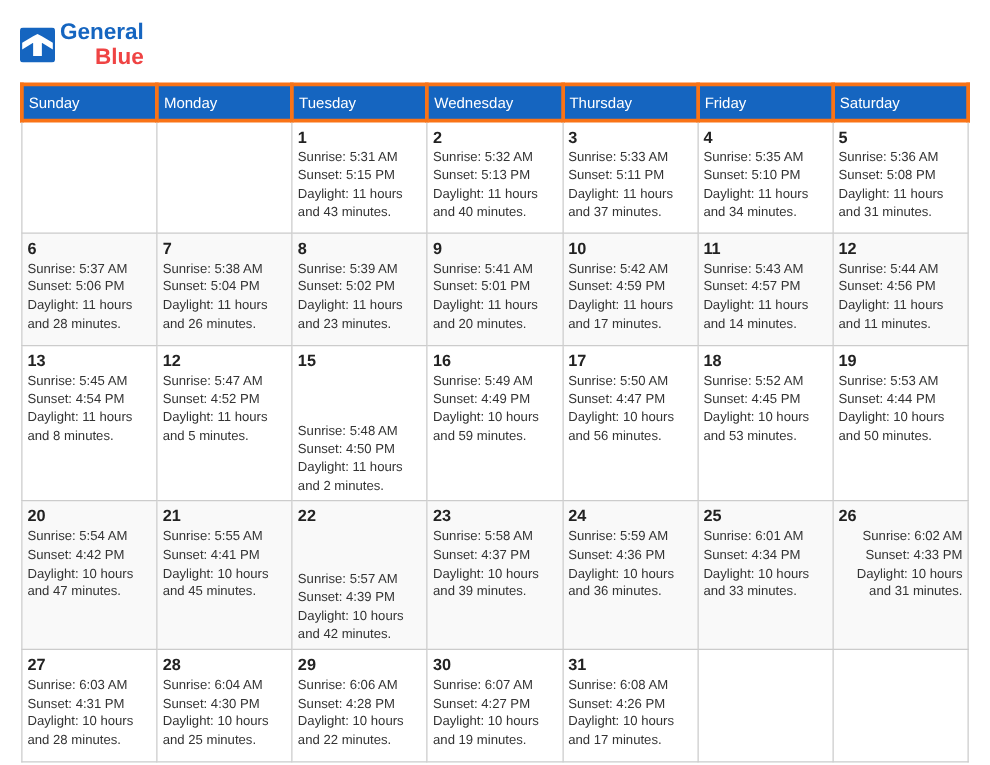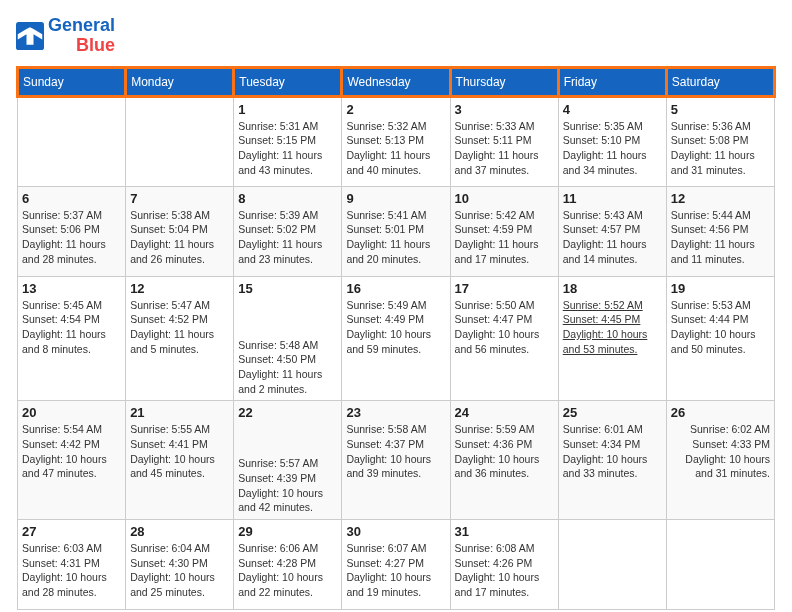--- a/index.html
+++ b/index.html
@@ -222,21 +222,21 @@
 Daylight: 10 hours and 59 minutes.</div>
         </td>
         <td>
           <span class="day-num">17</span>
           <div class="cell-text" style="white-space: pre-line;">Sunrise: 5:50 AM
 Sunset: 4:47 PM
 Daylight: 10 hours and 56 minutes.</div>
         </td>
         <td>
           <span class="day-num">18</span>
-          <div class="cell-text" style="white-space: pre-line; text-decoration: underline;">Sunrise: 5:52 AM
+          <div class="cell-text" style="white-space: pre-line;">Sunrise: 5:52 AM
 Sunset: 4:45 PM
 Daylight: 10 hours and 53 minutes.</div>
         </td>
         <td>
           <span class="day-num">19</span>
           <div class="cell-text" style="white-space: pre-line;">Sunrise: 5:53 AM
 Sunset: 4:44 PM
 Daylight: 10 hours and 50 minutes.</div>
         </td>
       </tr>

